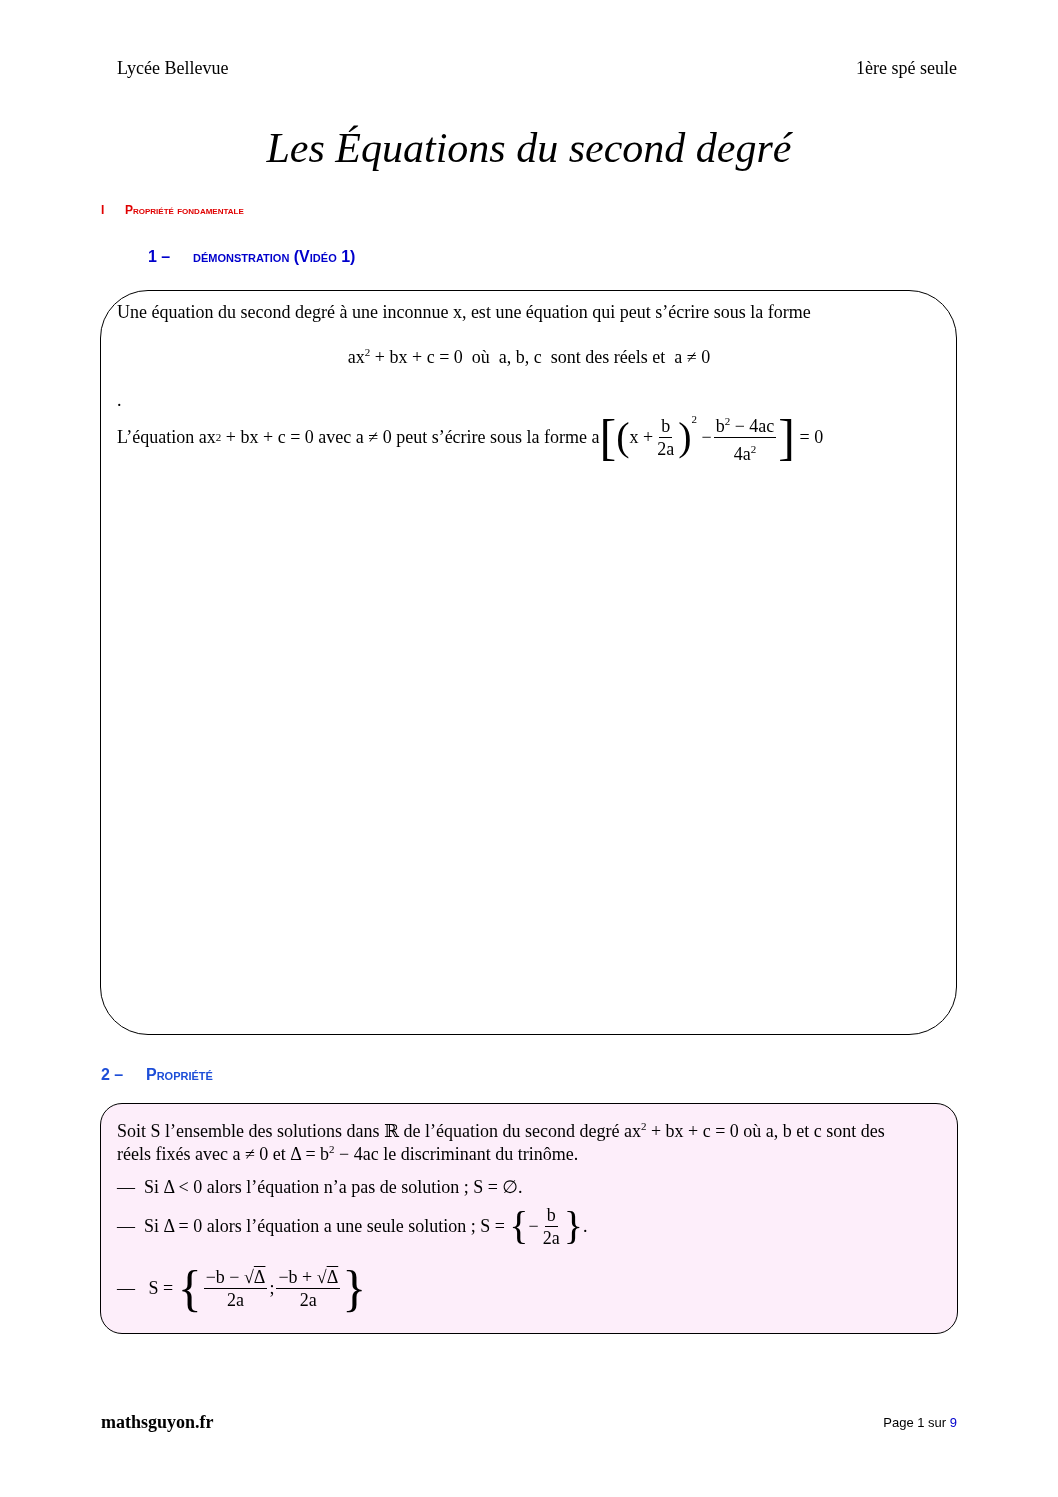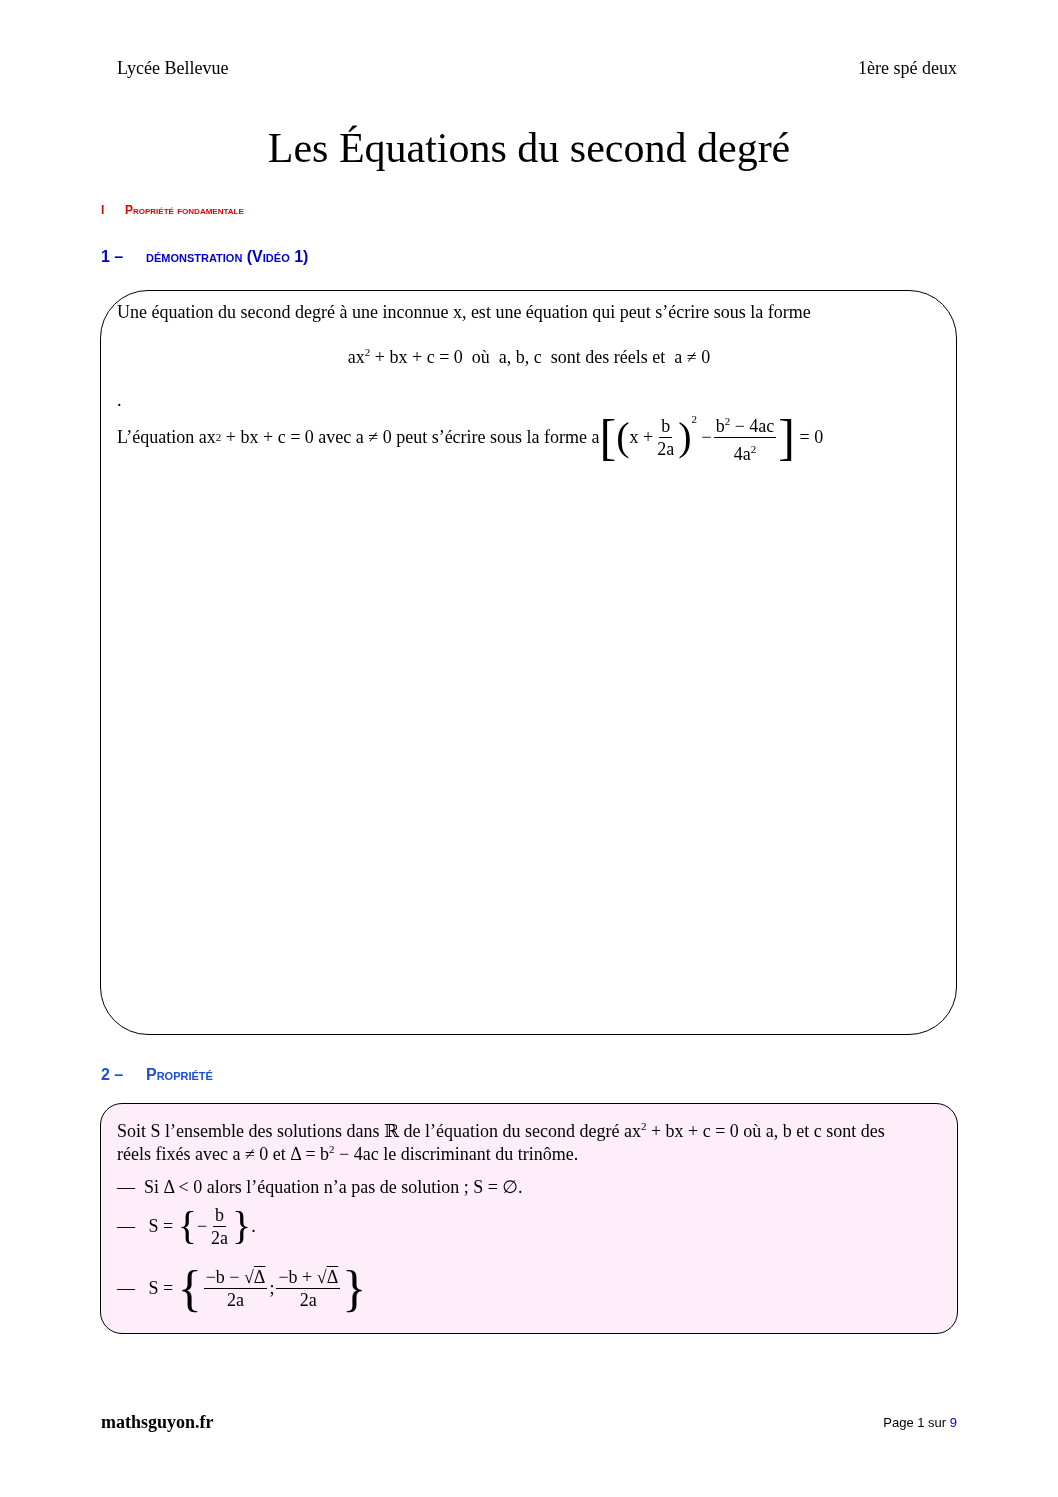--- a/index.html
+++ b/index.html
@@ -1,25 +1,25 @@
 <!DOCTYPE html>
 <html><head>
 <meta charset="utf-8">
 <style>
   html, body { margin: 0; padding: 0; background: #ffffff; }
   body { width: 1058px; height: 1497px; position: relative; overflow: hidden;
          font-family: "Liberation Serif", "DejaVu Serif", serif; color: #000; }
   .header-left { position: absolute; left: 101px; top: 58px; font-size: 18px; margin-left: 16px; }
   .header-right { position: absolute; right: 101px; top: 58px; font-size: 18px; }
-  .title { position: absolute; left: 0; right: 0; top: 124px; text-align: center; font-size: 42px; }
+  .title { position: absolute; left: 0; right: 0; top: 124px; text-align: center; font-size: 42px; font-style: italic; }
   .sec { position: absolute; left: 101px; font-family: "Liberation Sans", "DejaVu Sans", sans-serif;
          font-weight: bold; font-variant: small-caps; }
   .sec-I { top: 203px; color: #e00000; font-size: 12px; }
   .sec-I .num { display: inline-block; width: 24px; }
-  .sec-1 { top: 248px; color: #0000cc; font-size: 16px; }
+  .sec-1 { top: 248px; color: #0000cc; font-size: 16px; margin-left: 47px; }
   .sec-2 { top: 1066px; color: #1d4ed8; font-size: 16px; }
   .sec-1 .num, .sec-2 .num { display: inline-block; width: 45px; }
   .box1 { position: absolute; left: 100px; top: 290px; width: 857px; height: 745px;
           border: 1.5px solid #000; border-radius: 48px; box-sizing: border-box; }
   .box2 { position: absolute; left: 100px; top: 1103px; width: 858px; height: 231px;
           border: 1.5px solid #000; border-radius: 22px; box-sizing: border-box; background: #fdeefa; }
   .txt { position: absolute; font-size: 18px; white-space: nowrap; }
   .m { }
   sup { font-size: 11px; }
   .frac { display: inline-flex; flex-direction: column; align-items: center; vertical-align: middle; margin: 0 2px; }
@@ -29,21 +29,21 @@
   .med { font-size: 40px; vertical-align: middle; line-height: 1; }
   .footer-left { position: absolute; left: 101px; top: 1412px; font-size: 18px; font-weight: bold; }
   .footer-right { position: absolute; right: 101px; top: 1415px; font-size: 13px;
                   font-family: "Liberation Sans", "DejaVu Sans", sans-serif; }
   .footer-right .total { color: #0000cc; }
 </style>
 </head>
 <body>
 
 <div class="header-left">Lycée Bellevue</div>
-<div class="header-right">1ère spé deux</div>
+<div class="header-right">1ère spé seule</div>
 
 <div class="title">Les Équations du second degré</div>
 
 <div class="sec sec-I">
   <span class="num">I</span><span>Propriété fondamentale</span>
 </div>
 
 <div class="sec sec-1">
   <span class="num">1 –</span><span>démonstration (Vidéo 1)</span>
 </div>
@@ -77,21 +77,21 @@
 <div class="txt" style="left:117px; top:1120px;">
   Soit <span class="m">S</span> l’ensemble des solutions dans ℝ de l’équation du second degré <span class="m">ax</span><sup>2</sup> + <span class="m">bx</span> + <span class="m">c</span> = 0 où <span class="m">a</span>, <span class="m">b</span> et <span class="m">c</span> sont des
 </div>
 <div class="txt" style="left:117px; top:1143px;">
   réels fixés avec <span class="m">a</span> ≠ 0 et Δ = <span class="m">b</span><sup>2</sup> − 4<span class="m">ac</span> le discriminant du trinôme.
 </div>
 <div class="txt" style="left:117px; top:1176px;">
   —&nbsp; <span>Si Δ &lt; 0 alors l’équation n’a pas de solution ;</span> <span class="m">S</span> = ∅.
 </div>
 <div class="txt" style="left:117px; top:1200px; display:flex; align-items:center; height:52px;">
-  —&nbsp;&nbsp;&nbsp;<span class="m">S</span>&nbsp;=&nbsp;<span class="med">{</span>−<span class="frac">
+  —&nbsp;&nbsp;<span>Si Δ = 0 alors l’équation a une seule solution ;</span>&nbsp;<span class="m">S</span>&nbsp;=&nbsp;<span class="med">{</span>−<span class="frac">
       <span class="n m">b</span>
       <span class="d">2<span class="m">a</span></span>
     </span><span class="med">}</span>.
 </div>
 <div class="txt" style="left:117px; top:1258px; display:flex; align-items:center; height:60px;">
   —&nbsp;&nbsp;&nbsp;<span class="m">S</span>&nbsp;=&nbsp;<span class="big">{</span>
   <span class="frac">
       <span class="n">−<span class="m">b</span> − √<span style="text-decoration:overline;">Δ</span></span>
       <span class="d">2<span class="m">a</span></span>
     </span>;

